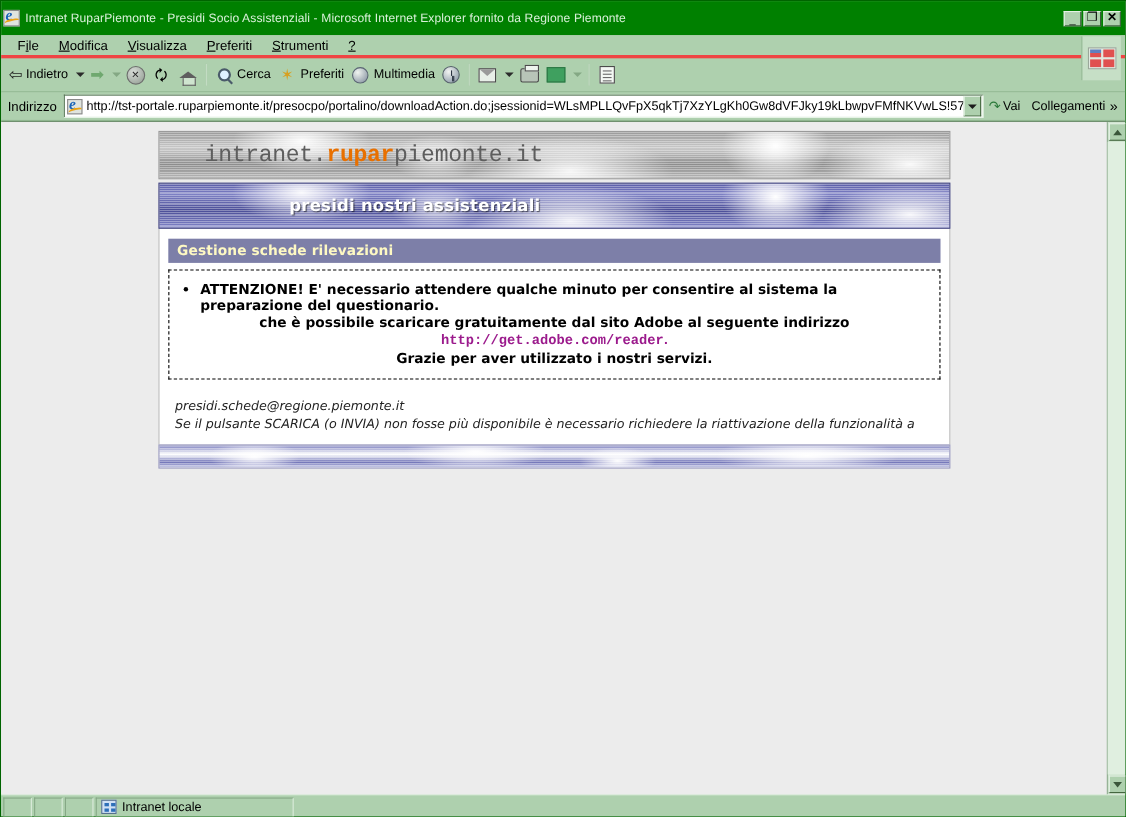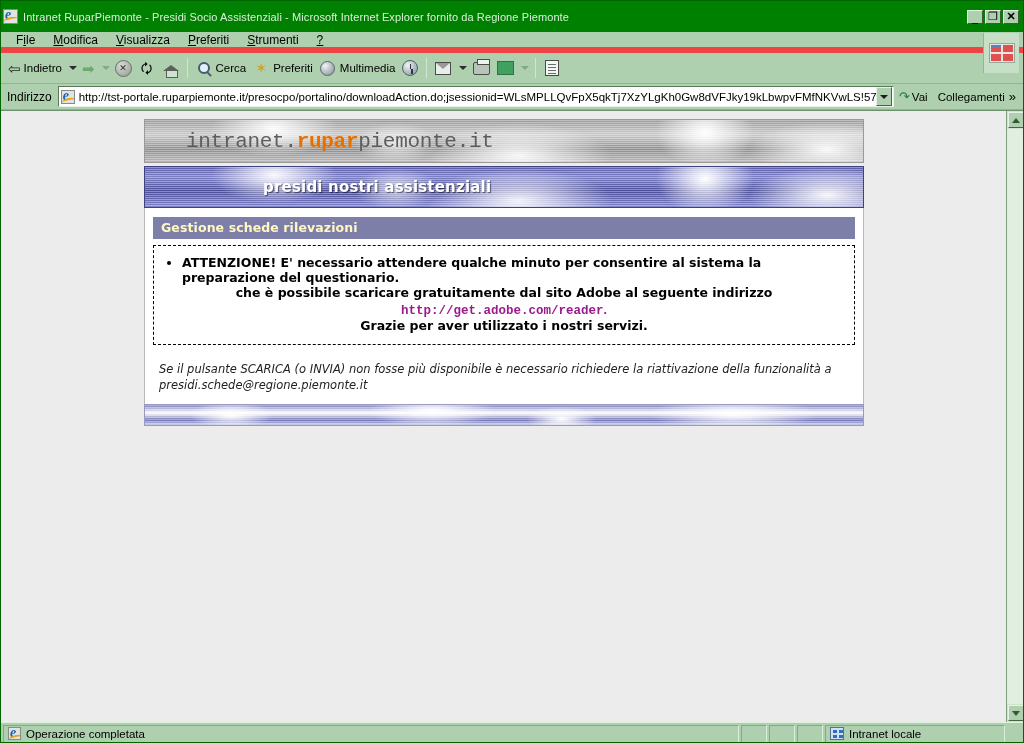--- a/index.html
+++ b/index.html
@@ -87,21 +87,21 @@
   .tb-min .glyph { top: 2px; font-size: 10px; }
   .tb-max .glyph { top: -1px; font-size: 11px; }
   .tb-close .glyph { top: -1px; font-size: 11px; font-weight: bold; }
 
   
   #menubar {
     height: 21px;
     background: #aed0ae;
     display: flex; align-items: center;
     padding-left: 6px;
-    border-bottom: 6px solid #ef4444;
+    border-bottom: 3px solid #ef4444;
     position: relative;
   }
   .menu-item {
     font-size: 12px;
     color: #000;
     padding: 2px 9px;
     white-space: nowrap;
   }
   .menu-item u { text-decoration: underline; }
   #menu-logo {
@@ -655,22 +655,22 @@
           <div id="alert-box">
             <ul>
               <li class="alert-line">ATTENZIONE! E' necessario attendere qualche minuto per consentire al sistema la preparazione del questionario.</li>
             </ul>
             <div class="alert-line alert-center">che è possibile scaricare gratuitamente dal sito Adobe al seguente indirizzo</div>
             <div class="alert-center"><a id="adobe-link" href="#">http://get.adobe.com/reader</a><span id="adobe-link-suffix" style="color:#9b1a8c;font-weight:bold;font-size:12.5px;">.</span></div>
             <div class="alert-line alert-center">Grazie per aver utilizzato i nostri servizi.</div>
           </div>
 
           <div id="note">
+            <div>presidi.schede@regione.piemonte.it</div>
             <div>Se il pulsante SCARICA (o INVIA) non fosse più disponibile è necessario richiedere la riattivazione della funzionalità a</div>
-            <div>presidi.schede@regione.piemonte.it</div>
           </div>
 
         </div>
 
         <div id="footer-band" class="cloudtex"></div>
 
       </div>
 
     </div>
 
@@ -679,24 +679,20 @@
           <span class="sb-up"></span>
         </div>
       <div id="sb-track"></div>
       <div class="sb-btn">
           <span class="sb-dn"></span>
         </div>
     </div>
   </div>
 
   <div id="statusbar">
-    <div class="sb-pane" id="sb-main">
-      <div class="ie-logo" style="width:13px;height:13px;margin-right:5px;flex:0 0 auto;"></div>
-      <span>Operazione completata</span>
-    </div>
     <div class="sb-pane sb-small"></div>
     <div class="sb-pane sb-small"></div>
     <div class="sb-pane sb-small"></div>
     <div class="sb-pane" id="sb-zone">
       <span class="zone-ic"></span>
       <span>Intranet locale</span>
     </div>
     <div id="sb-grip"></div>
   </div>
 

